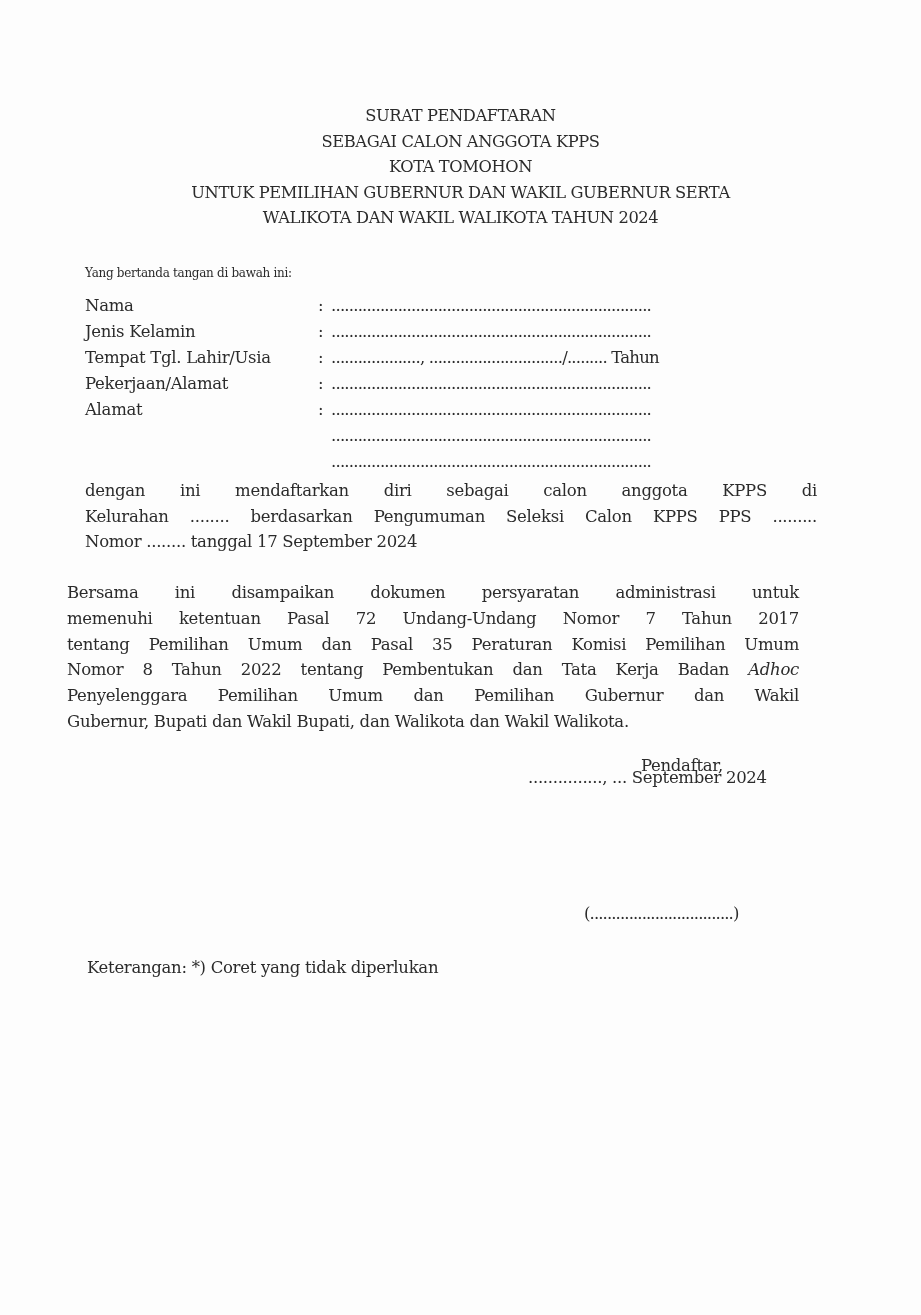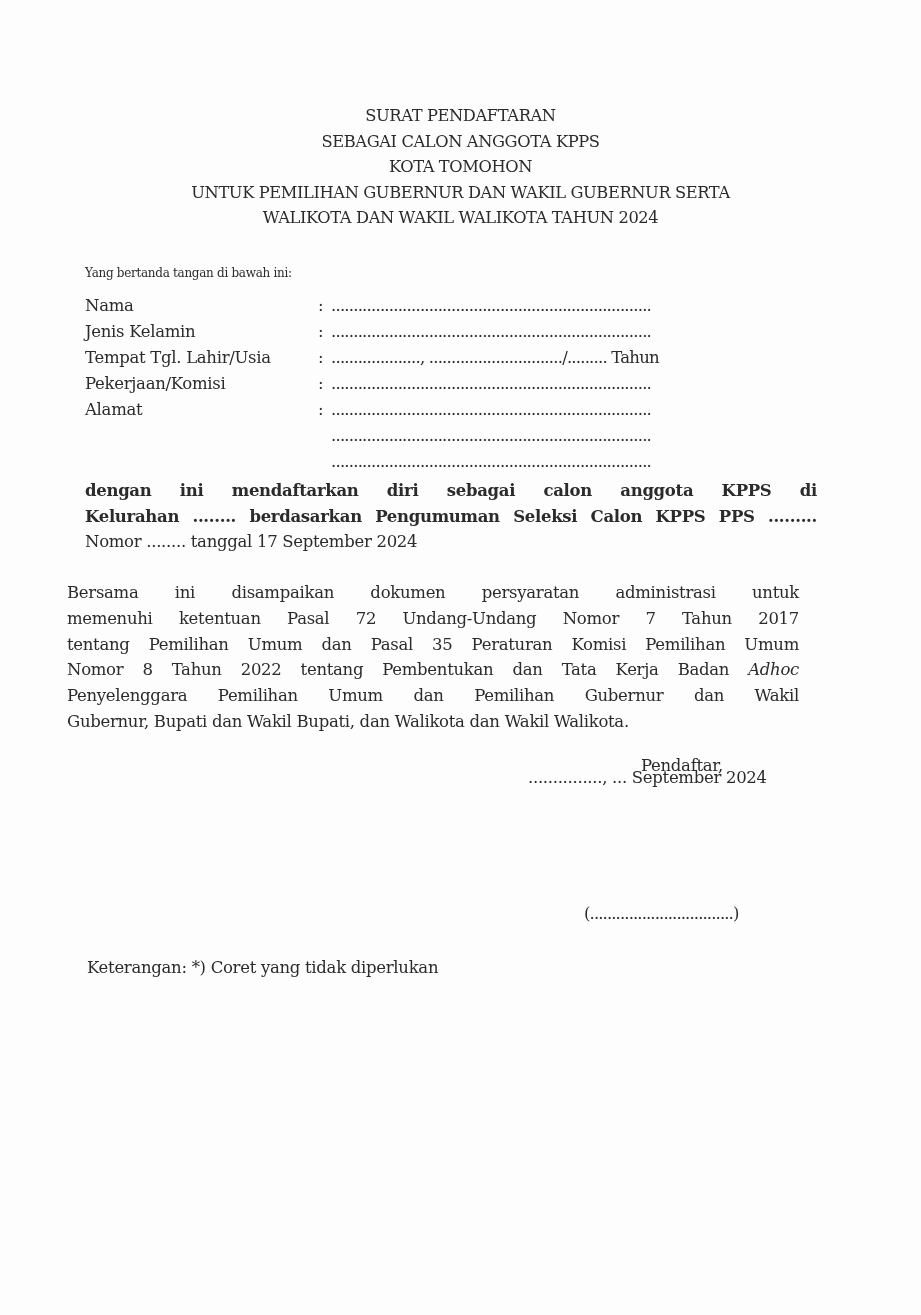--- a/index.html
+++ b/index.html
@@ -31,21 +31,21 @@
   }
   .field-label { position:absolute; left:0; top:0; }
   .field-colon { position:absolute; left:233px; top:0; }
   .field-value { position:absolute; left:246px; top:0; letter-spacing:-0.8px; }
   .para1 {
     position:absolute; left:85px; top:478px; width:732px;
     font-size:16.5px; line-height:25.5px; letter-spacing:-0.3px;
   }
   .line-justify { text-align:justify; text-align-last:justify; white-space:nowrap; }
   .line-left { white-space:nowrap; }
-  .para1 .line-justify { word-spacing:0;font-weight:bold; }
+  .para1 .line-justify { word-spacing:0; }
   .para2 {
     position:absolute; left:67px; top:580px; width:732px;
     font-size:16.5px; line-height:25.8px; letter-spacing:-0.3px;
   }
   .sign-date {
     position:absolute; left:528px; top:768px;
     font-size:16.5px; letter-spacing:-0.3px; white-space:nowrap;text-align:right;
   }
   .sign-role {
     position:absolute; left:641px; top:756px;
@@ -86,21 +86,21 @@
       <span class="field-label">Jenis Kelamin</span>
       <span class="field-colon">:</span>
       <span class="field-value">........................................................................</span>
     </div>
     <div class="field-row">
       <span class="field-label">Tempat Tgl. Lahir/Usia</span>
       <span class="field-colon">:</span>
       <span class="field-value">...................., ............................../......... Tahun</span>
     </div>
     <div class="field-row">
-      <span class="field-label">Pekerjaan/Komisi</span>
+      <span class="field-label">Pekerjaan/Alamat</span>
       <span class="field-colon">:</span>
       <span class="field-value">........................................................................</span>
     </div>
     <div class="field-row">
       <span class="field-label">Alamat</span>
       <span class="field-colon">:</span>
       <span class="field-value">........................................................................</span>
     </div>
     <div class="field-row">
       <span class="field-value">........................................................................</span>

